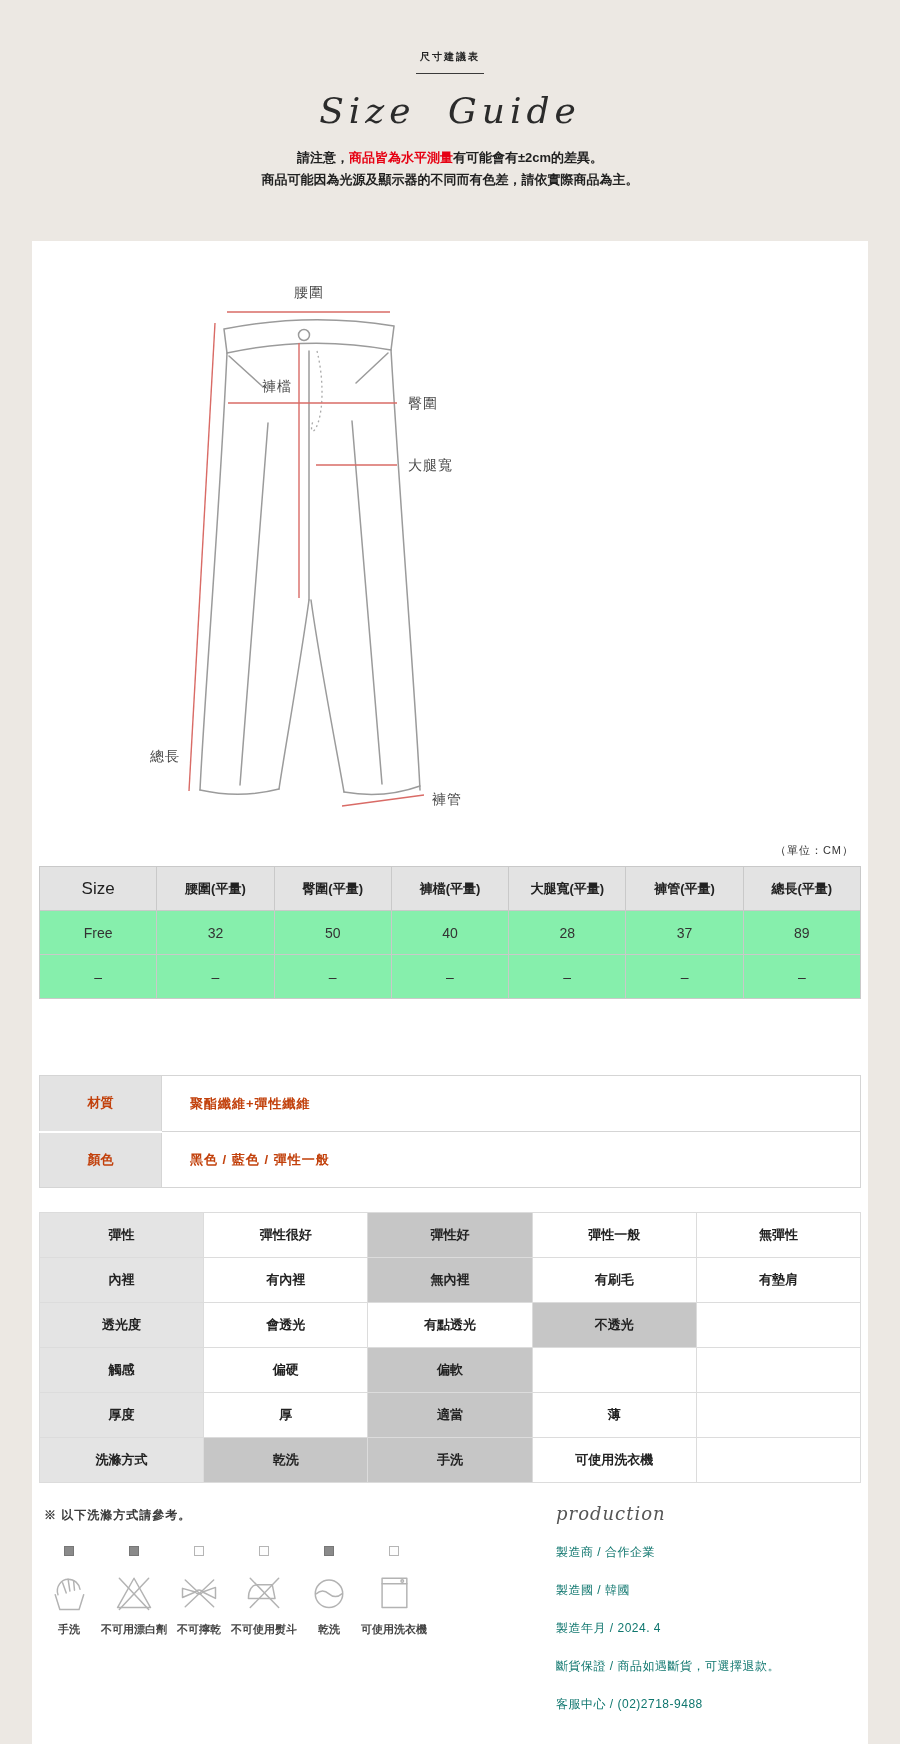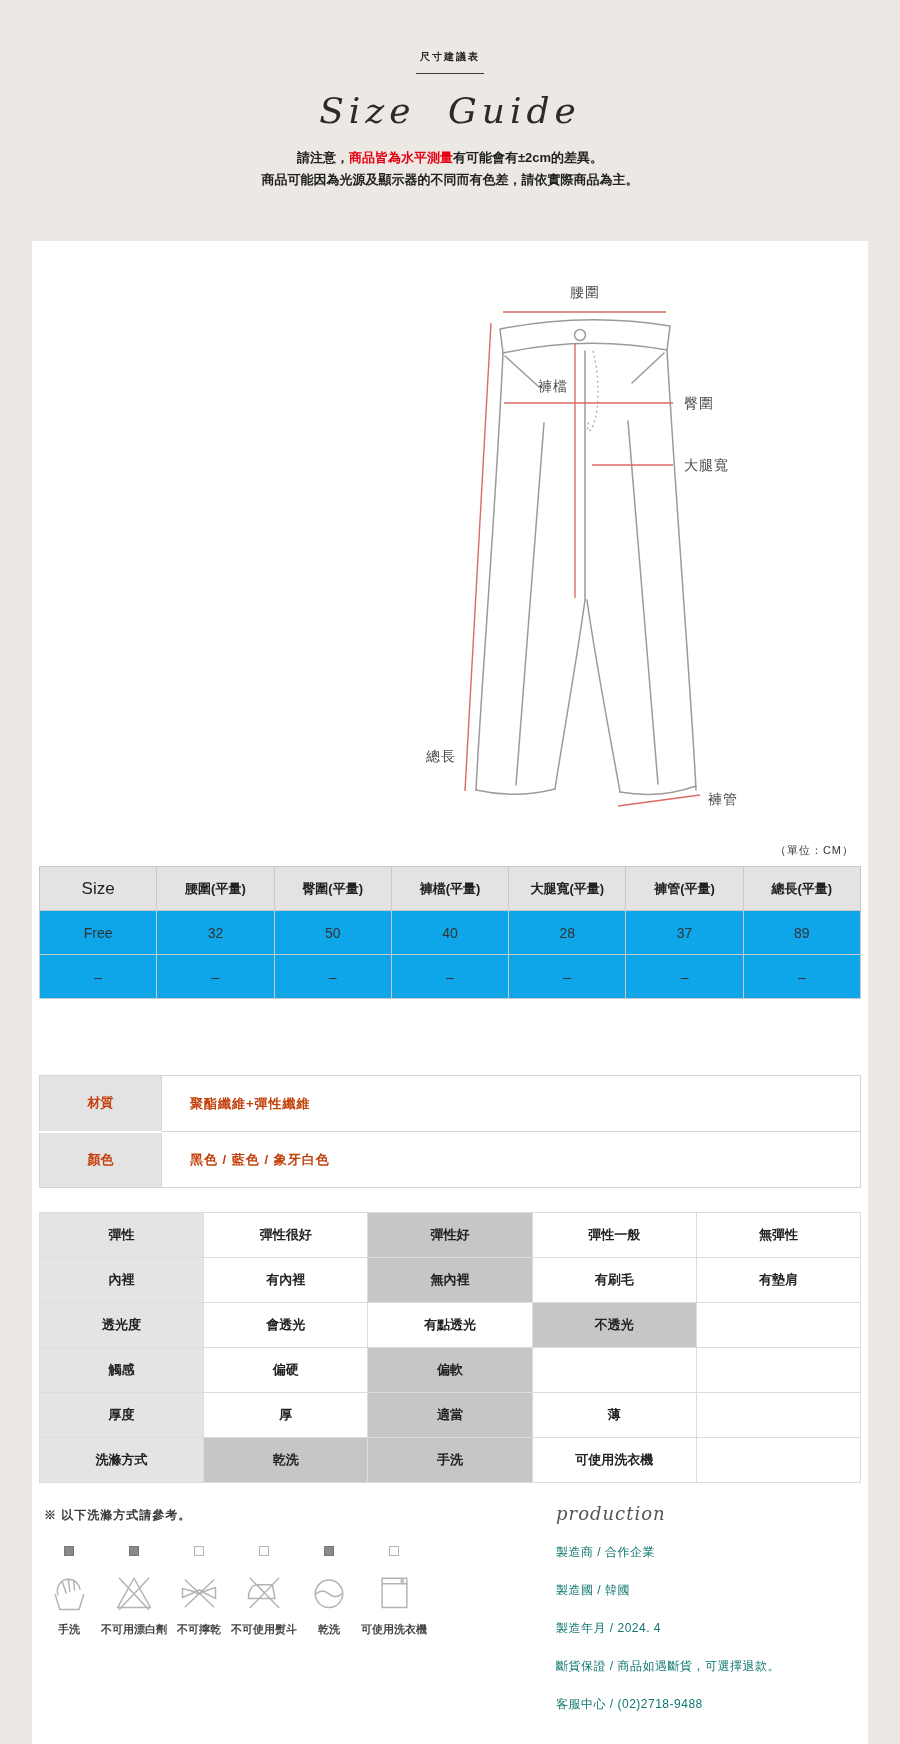--- a/index.html
+++ b/index.html
@@ -15,30 +15,30 @@
     letter-spacing:2px; padding:0 4px 9px; border-bottom:1px solid #3a3a3a;
   }
   .title-en {
     margin-top:16px; font-family:"DejaVu Serif", serif; font-style:italic;
     font-size:36px; color:#2b2b2b; letter-spacing:5px; word-spacing:16px; font-weight:normal;
   }
   .notice { margin-top:16px; font-size:13px; font-weight:bold; color:#1f1f1f; line-height:1.7; }
   .notice .hl { color:#e60012; }
   
   .card { width:836px; margin:50px auto 0; background:#fff; height:1505px; position:relative; }
-  .diagram-wrap { padding-top:14px; text-align:right;padding-left:40px; }
+  .diagram-wrap { padding-top:14px; text-align:left; }
   svg text { font-family:"Liberation Sans", sans-serif; font-size:14px; fill:#4a4a4a; letter-spacing:1px; }
   .unit-note { text-align:right; padding-right:14px; margin-top:24px; font-size:11px; color:#333; letter-spacing:1px; }
   
   table { border-collapse:collapse; width:822px; margin:0 auto; table-layout:fixed; }
   .size-table { margin-top:8px; }
   .size-table th, .size-table td { border:1px solid #c9c9c9; height:44px; text-align:center; vertical-align:middle; }
   .size-table th { background:#e3e3e3; font-size:13px; font-weight:bold; color:#222; }
   .size-table th.size-col { font-size:17px; font-weight:normal; }
-  .size-table td { font-size:14px; color:#333; background:#0ea5e9; }
+  .size-table td { font-size:14px; color:#333; background:#86efac; }
   .info-table { margin-top:76px; }
   .info-table td { border:1px solid #d5d5d5; height:56px; vertical-align:middle; font-size:13px; font-weight:bold; color:#c2410c; }
   .info-table td.ilabel { background:#e3e3e3; width:122px; text-align:center; border-bottom:2px solid #fff; }
   .info-table tr:last-child td.ilabel { border-bottom:1px solid #d5d5d5; }
   .info-table td.ivalue { background:#fff; padding-left:28px; letter-spacing:1px; }
   .prop-table { margin-top:24px; }
   .prop-table td { border:1px solid #dcdcdc; height:45px; text-align:center; vertical-align:middle; font-size:13px; font-weight:bold; color:#222; background:#fff; }
   .prop-table td.plabel { background:#e4e4e4; }
   .prop-table td.sel { background:#c6c6c6; }
   
@@ -149,21 +149,21 @@
     </table>
 
   <table class="info-table">
     <tbody>
         <tr>
       <td class="ilabel">材質</td>
       <td class="ivalue">聚酯纖維+彈性纖維</td>
     </tr>
     <tr>
       <td class="ilabel">顏色</td>
-      <td class="ivalue">黑色 / 藍色 / 象牙白色</td>
+      <td class="ivalue">黑色 / 藍色 / 彈性一般</td>
     </tr>
   </tbody>
     </table>
 
   <table class="prop-table">
     <tbody>
         <tr>
       <td class="plabel">彈性</td>
       <td>彈性很好</td>
       <td class="sel">彈性好</td>

